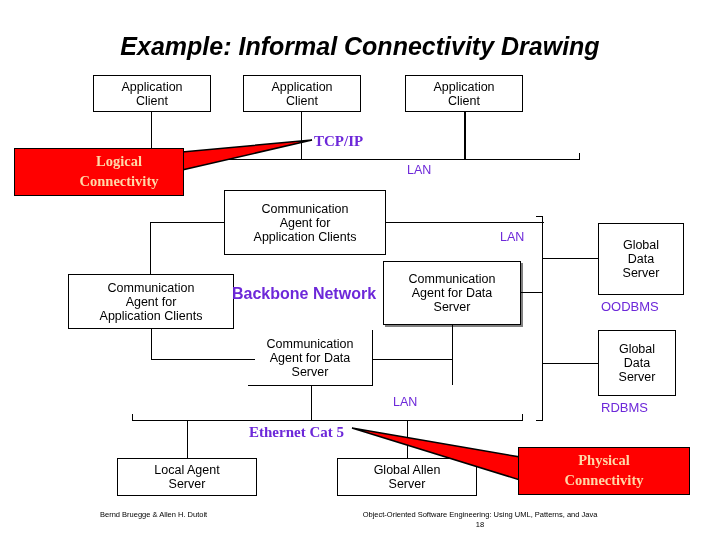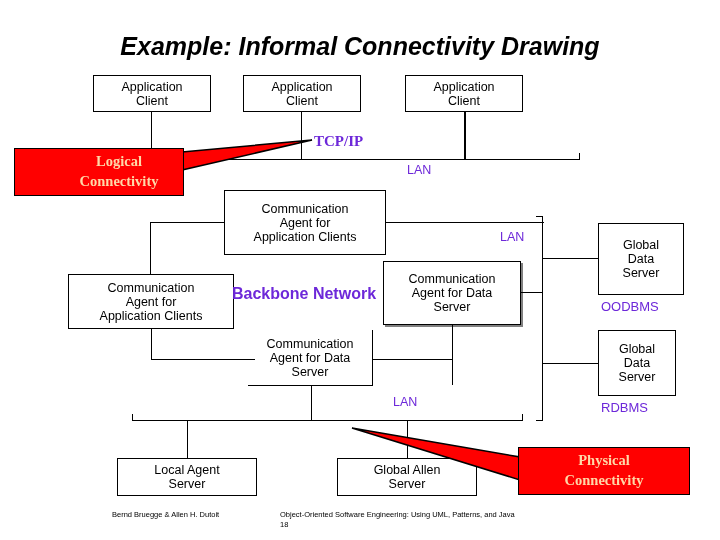--- a/index.html
+++ b/index.html
@@ -46,21 +46,21 @@
   .callout .bubble{
     position:absolute; box-sizing:border-box;
     background:#FF0000; border:1.5px solid #000;
     display:flex; flex-direction:column; align-items:center; justify-content:center;
     font-family:"Liberation Serif",serif; font-weight:bold; font-size:14.5px;
     color:#FFD8A8; line-height:1.35;
   }
   .callout svg{ position:absolute; overflow:visible; }
 
   .footer{ position:absolute; color:#000; font-family:"Liberation Sans",sans-serif; font-size:7.5px; }
-  .footer.center{ }
+  .footer.center{ text-align:center; }
 </style>
 </head>
 <body>
 
 <div id="slide">
 
   <div class="title">Example: Informal Connectivity Drawing</div>
 
   <div class="box" style="left:93px;top:75px;width:118px;height:37px;">
     <span class="t">
@@ -170,20 +170,21 @@
     </span>
   </div>
   <div class="hline" style="left:373px;top:359px;width:80px;"></div>
   <div class="vline" style="left:311px;top:386px;height:34px;"></div>
 
   <div class="hline" style="left:135px;top:420px;width:388px;"></div>
   <div class="term bl" style="left:132px;top:414px;"></div>
   <div class="term br" style="left:516px;top:414px;"></div>
   <div class="lbl" style="left:393px;top:395px;">LAN</div>
 
+  <div class="lbl serif-bold" style="left:249px;top:424px;">Ethernet Cat 5</div>
 
   <div class="vline" style="left:187px;top:420px;height:38px;"></div>
   <div class="vline" style="left:407px;top:420px;height:38px;"></div>
 
   <div class="box" style="left:117px;top:458px;width:140px;height:38px;">
     <span class="t">
       <span>Local Agent</span><br>
       <span>Server</span>
     </span>
   </div>
@@ -197,17 +198,17 @@
   <div class="callout" style="left:352px;top:425px;width:355px;height:72px;">
     <svg width="360" height="80" viewBox="0 0 360 80">
       <polygon points="0,3 168,32 168,55" fill="#FF0000" stroke="#000000" stroke-width="1.5"></polygon>
     </svg>
     <div class="bubble" style="left:166px;top:22px;width:172px;height:48px;">
       <span>Physical</span>
       <span>Connectivity</span>
     </div>
   </div>
 
-  <div class="footer" style="left:100px;top:510px;margin-left:12px;">Bernd Bruegge &amp; Allen H. Dutoit</div>
+  <div class="footer" style="left:100px;top:510px;">Bernd Bruegge &amp; Allen H. Dutoit</div>
   <div class="footer center" style="left:280px;top:510px;width:400px;">Object-Oriented Software Engineering: Using UML, Patterns, and Java</div>
   <div class="footer center" style="left:280px;top:520px;width:400px;">18</div>
 
 </div>
 
 </body></html>

